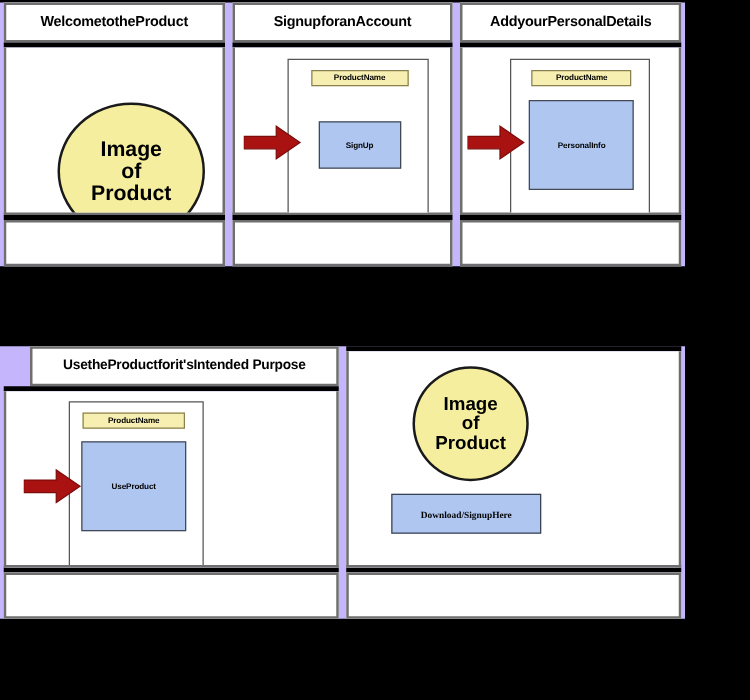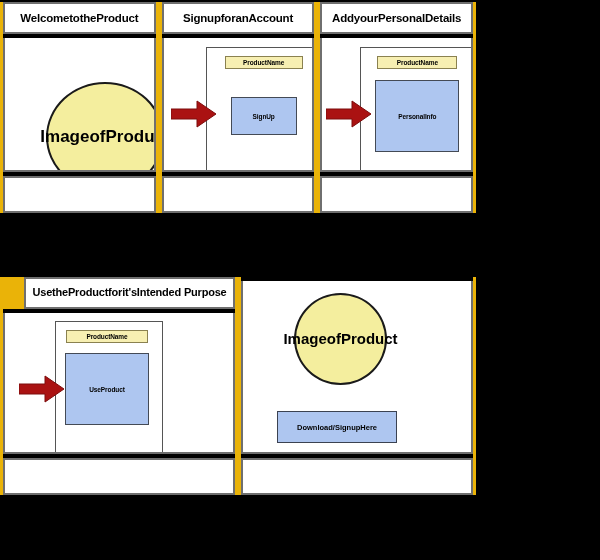--- a/index.html
+++ b/index.html
@@ -18,22 +18,22 @@
     position: relative;
     width: 600px;
     height: 560px;
     background: #000000;
     box-sizing: border-box;
   }
 
   .board-row {
     position: absolute;
     left: 0;
-    width: 476px;
-    background: #eab308;
+    width: 548px;
+    background: #c4b5fd;
     display: flex;
     flex-direction: row;
     box-sizing: border-box;
   }
   #row-1 { top: 2px;   height: 211px; }
   #row-2 { top: 277px; height: 218px; }
 
   .panel {
     position: relative;
     flex: 1 1 0;
@@ -128,21 +128,21 @@
   .content-box.green { background: #6fe06f; }
 
   
   .image-circle {
     position: absolute;
     border-radius: 50%;
     background: #f4ee9e;
     border: 2px solid #1a1a1a;
     box-sizing: border-box;
     display: flex;
-    flex-direction: row;
+    flex-direction: column;
     align-items: center;
     justify-content: center;
     font-weight: bold;
     color: #000000;
     line-height: 1.02;
   }
   .image-circle span { display: block; }
 
   
   .cta-button {
@@ -258,21 +258,21 @@
     <div class="panel">
       <div class="row-gap"></div>
       <div class="panel-canvas">
 
         <div class="image-circle" style="left:51px; top:12px; width:93px; height:92px; font-size:15px;">
           <span>Image</span>
           <span>of</span>
           <span>Product</span>
         </div>
 
-        <div class="cta-button" style="left:34px; top:130px; width:120px; height:32px; font-size:7.5px;">Download/SignupHere</div>
+        <div class="cta-button" style="left:34px; top:114px; width:120px; height:32px; font-size:7.5px;font-family:Liberation Serif, serif;">Download/SignupHere</div>
 
       </div>
       <div class="row-gap"></div>
       <div class="panel-caption"></div>
     </div>
 
   </div>
 
 </div>
 

